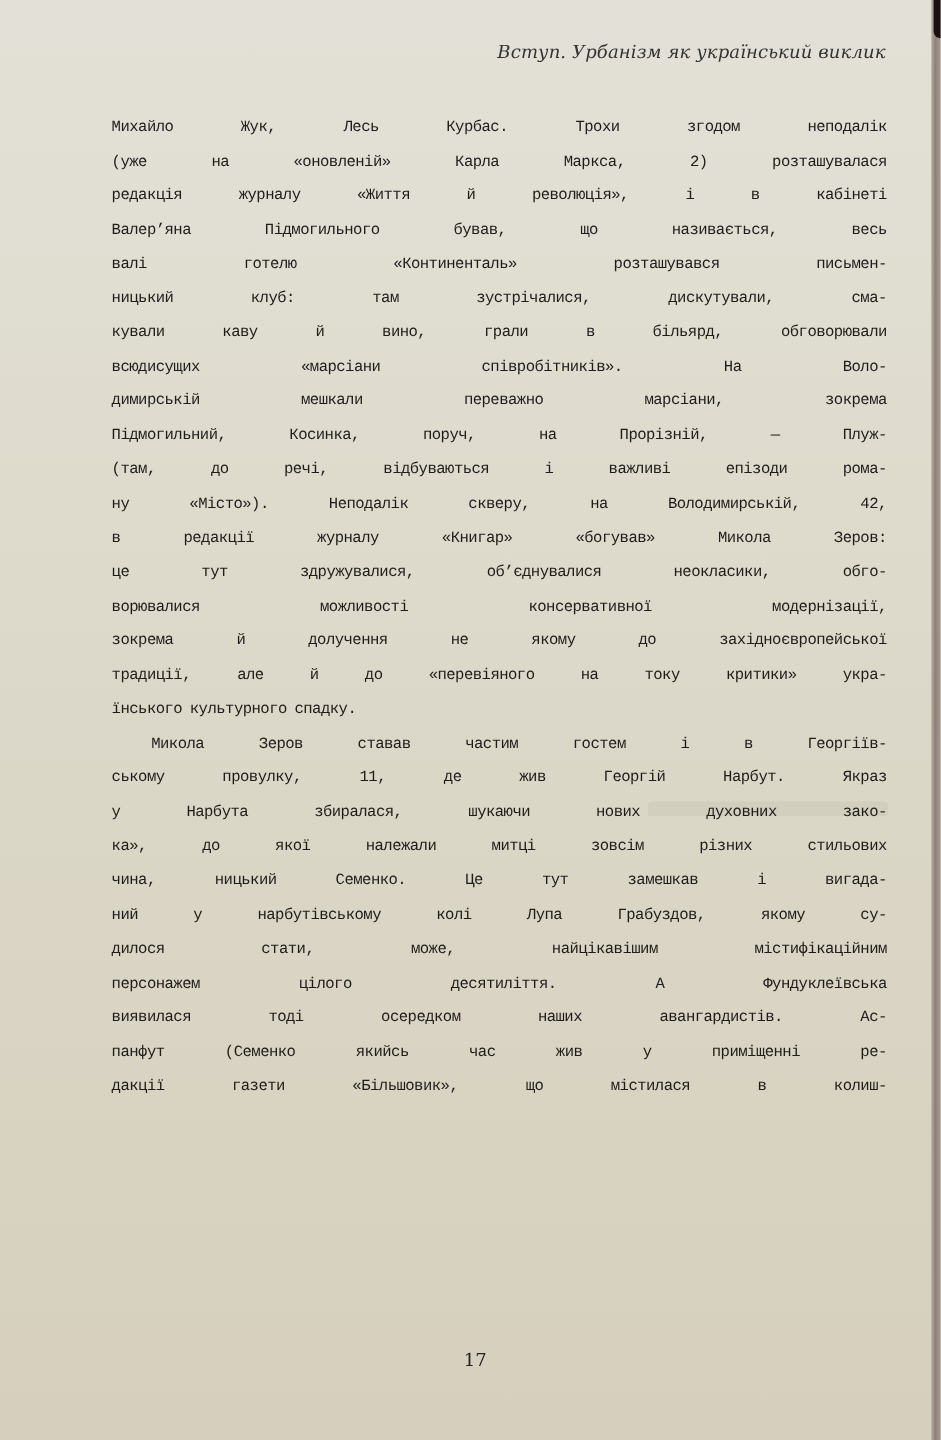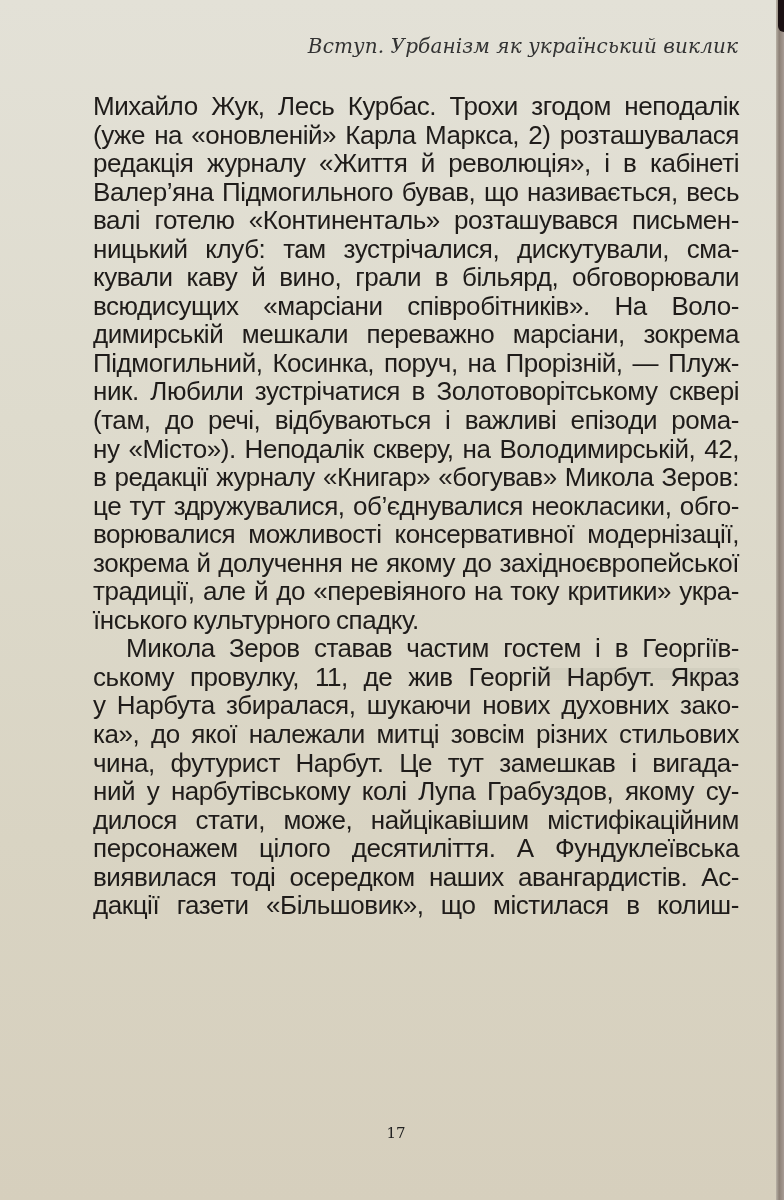--- a/index.html
+++ b/index.html
@@ -33,32 +33,32 @@
       height: 32px;
       background: #1a1012;
       border-bottom-left-radius: 6px;
     }
     .running-head {
       position: absolute;
       top: 34px;
       right: 46px;
       font-family: "DejaVu Serif", serif;
       font-style: italic;
-      font-size: 20px;
+      font-size: 15px;
       color: #333;
       letter-spacing: 0.1px;
       margin-left: 24px;
     }
     .text-block {
       position: absolute;
       top: 92px;
       left: 93px;
       width: 646px;
-      font-family: Liberation Sans, sans-serif;
-      font-size: 26px;
+      font-family: Liberation Mono, monospace;
+      font-size: 13px;
       line-height: 28.55px;
       color: #1f1c1a;
     }
     .line {
       display: block;
       white-space: nowrap;
       text-align: justify;
       text-align-last: justify;
       height: 28.55px;
       letter-spacing: -0.45px;
@@ -106,40 +106,40 @@
       <span class="line">Михайло Жук, Лесь Курбас. Трохи згодом неподалік</span>
       <span class="line">(уже на «оновленій» Карла Маркса, 2) розташувалася</span>
       <span class="line">редакція журналу «Життя й революція», і в кабінеті</span>
       <span class="line">Валер’яна Підмогильного бував, що називається, весь</span>
       <span class="line">валі готелю «Континенталь» розташувався письмен-</span>
       <span class="line">ницький клуб: там зустрічалися, дискутували, сма-</span>
       <span class="line">кували каву й вино, грали в більярд, обговорювали</span>
       <span class="line">всюдисущих «марсіани співробітників». На Воло-</span>
       <span class="line">димирській мешкали переважно марсіани, зокрема</span>
       <span class="line">Підмогильний, Косинка, поруч, на Прорізній, — Плуж-</span>
-      <span class="line">ник. Любили зустрічатися в Золотоворітському сквері</span>
       <span class="line">(там, до речі, відбуваються і важливі епізоди рома-</span>
       <span class="line">ну «Місто»). Неподалік скверу, на Володимирській, 42,</span>
       <span class="line">в редакції журналу «Книгар» «богував» Микола Зеров:</span>
       <span class="line">це тут здружувалися, об’єднувалися неокласики, обго-</span>
       <span class="line">ворювалися можливості консервативної модернізації,</span>
       <span class="line">зокрема й долучення не якому до західноєвропейської</span>
       <span class="line">традиції, але й до «перевіяного на току критики» укра-</span>
       <span class="line last">їнського культурного спадку.</span>
     </div>
     <div>
       <span class="line indent">Микола Зеров ставав частим гостем і в Георгіїв-</span>
       <span class="line">ському провулку, 11, де жив Георгій Нарбут. Якраз</span>
       <span class="line">у Нарбута збиралася, шукаючи нових духовних зако-</span>
       <span class="line">ка», до якої належали митці зовсім різних стильових</span>
-      <span class="line">чина, футурист Нарбут. Це тут замешкав і вигада-</span>
+      <span class="line">чина, ницький Семенко. Це тут замешкав і вигада-</span>
       <span class="line">ний у нарбутівському колі Лупа Грабуздов, якому су-</span>
       <span class="line">дилося стати, може, найцікавішим містифікаційним</span>
       <span class="line">персонажем цілого десятиліття. А Фундуклеївська</span>
       <span class="line">виявилася тоді осередком наших авангардистів. Ас-</span>
+      <span class="line">панфут (Семенко якийсь час жив у приміщенні ре-</span>
       <span class="line">дакції газети «Більшовик», що містилася в колиш-</span>
       <span class="line"></span>
       <span class="line"></span>
     </div>
   </div>
 
   <div class="page-number">17</div>
 </div>
 
 </body></html>

